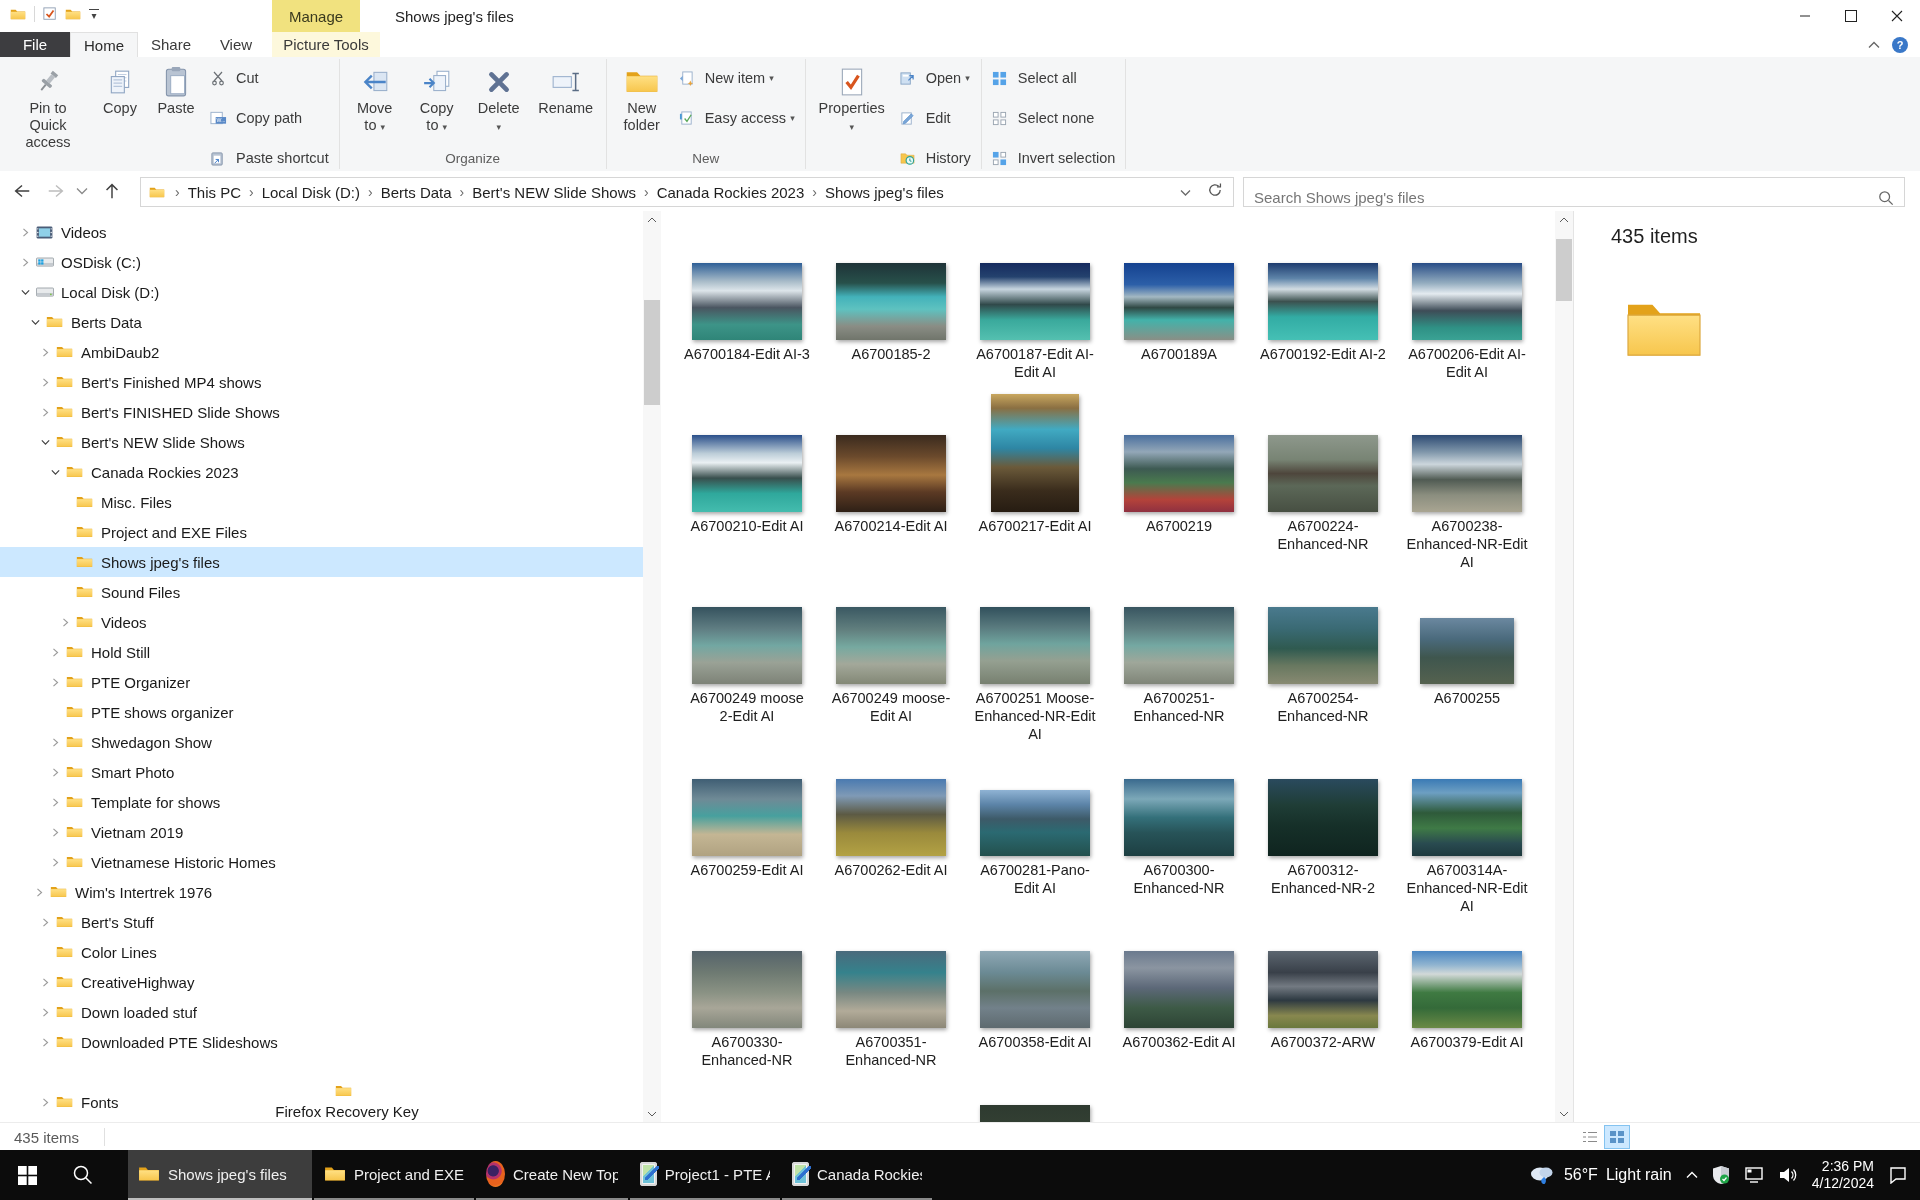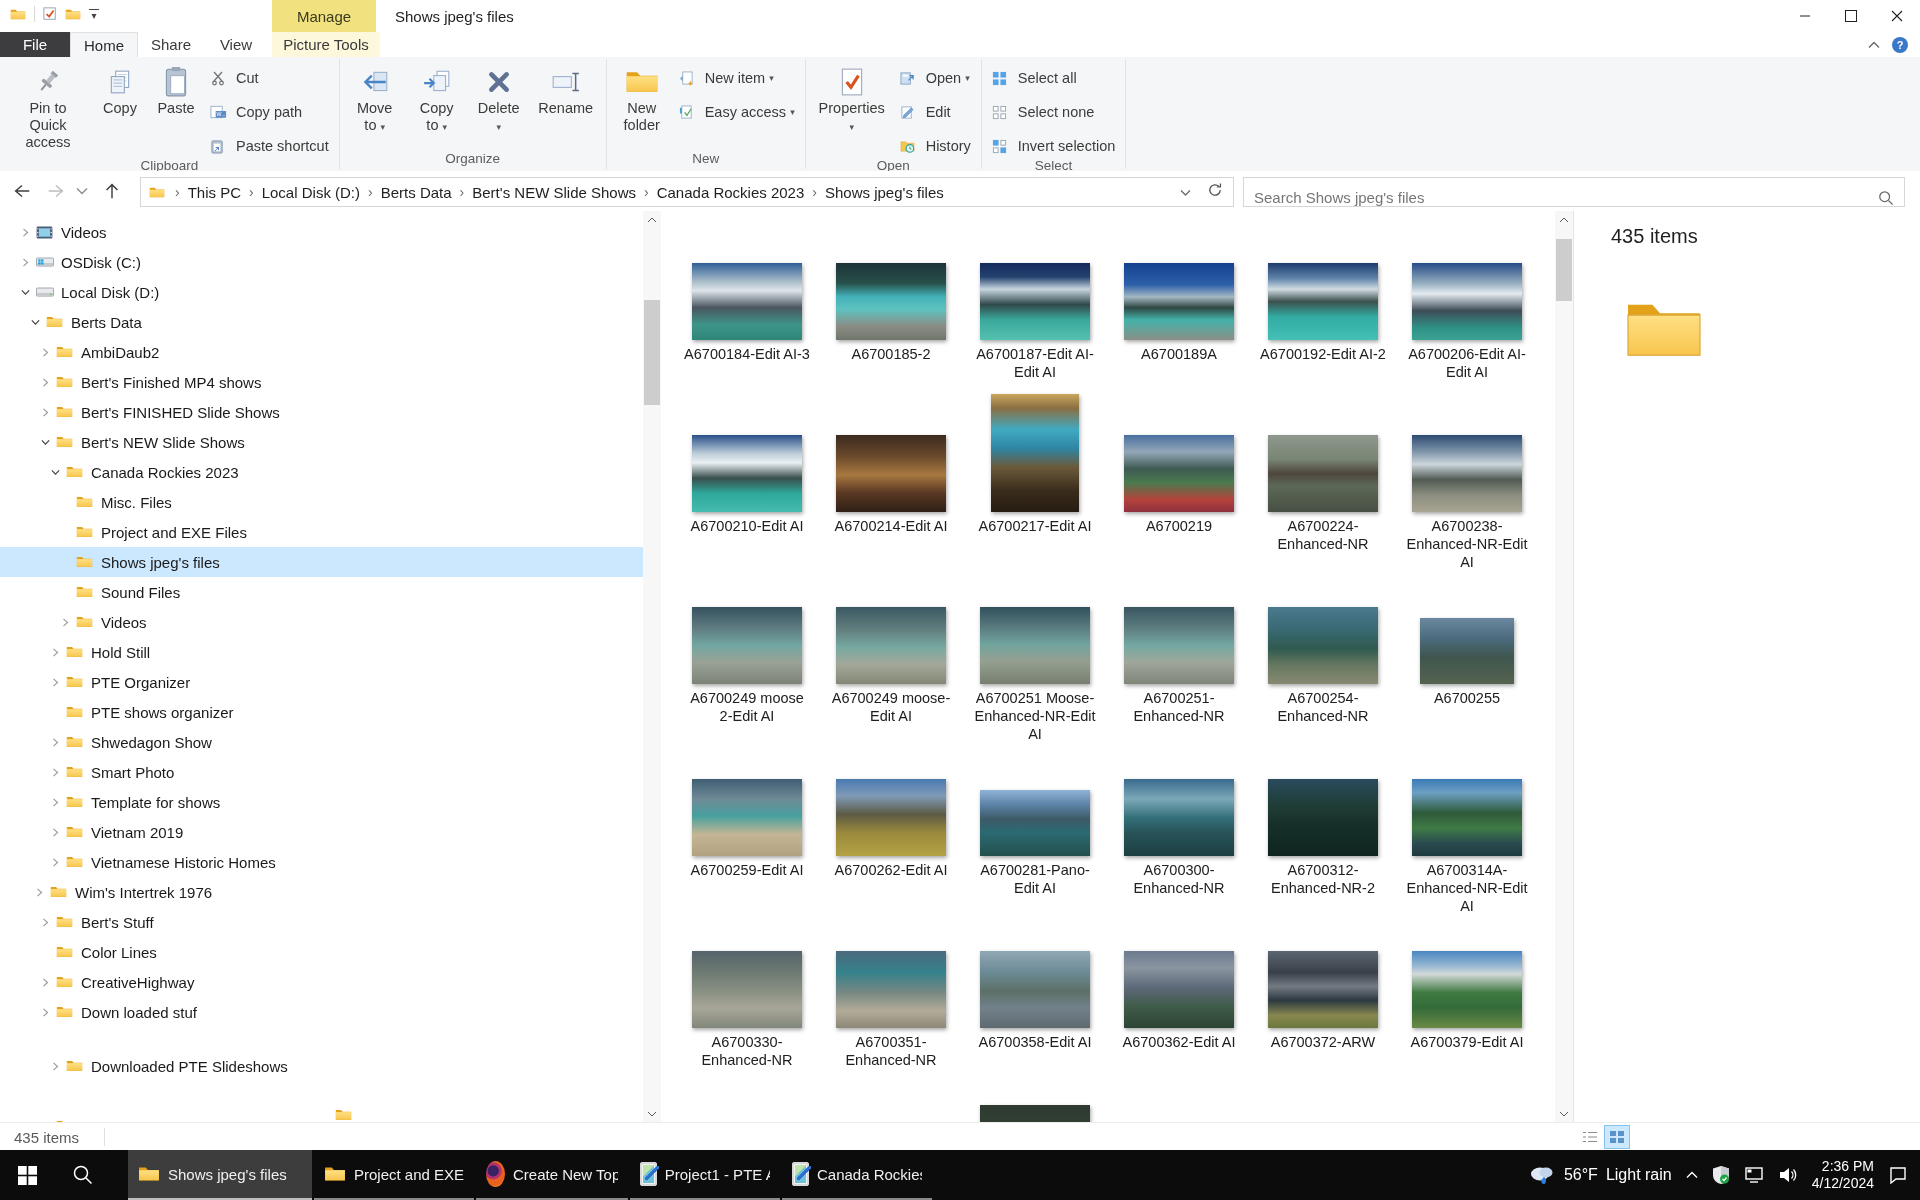--- a/index.html
+++ b/index.html
@@ -5,21 +5,21 @@
   html,body{margin:0;padding:0;width:1920px;height:1200px;overflow:hidden;
     font-family:"Liberation Sans","DejaVu Sans",sans-serif;background:#fff;}
   #screen{position:relative;width:1920px;height:1200px;background:#fff;}
   
   #titlebar{position:absolute;left:0;top:0;width:1920px;height:32px;background:#fff;}
   .qat{position:absolute;left:10px;top:6px;display:flex;align-items:center;gap:8px;}
   .qsep{width:1px;height:16px;background:#d8d8d8;}
   .qat svg{display:block;}
   .qmore{font-size:10px;color:#444;line-height:8px;text-align:center;}
   .qmore .bar{display:block;width:10px;height:1px;background:#444;margin:0 auto 2px;}
-  #manage-block{position:absolute;left:272px;top:0;width:104px;height:32px;background:#f1e27f;
+  #manage-block{position:absolute;left:272px;top:0;width:88px;height:32px;background:#f1e27f;
     display:flex;align-items:center;justify-content:center;font-size:15px;color:#3a3a1e;}
   #win-title{position:absolute;left:395px;top:0;height:32px;display:flex;align-items:center;font-size:15px;color:#1f1f1f;}
   .wbtn{position:absolute;top:0;width:46px;height:32px;display:flex;align-items:center;justify-content:center;}
   .maxbox{width:10px;height:10px;border:1px solid #222;}
   
   #tabrow{position:absolute;left:0;top:32px;width:1920px;height:25px;background:#fff;}
   .tab{position:absolute;top:0;height:25px;display:flex;align-items:center;justify-content:center;
     font-size:15px;color:#3a3a3a;}
   #tab-file{left:0;width:70px;background:#3d3d40;color:#fff;}
   #tab-home{left:70px;width:66px;background:#f5f6f7;border:1px solid #e1e1e1;border-bottom:none;color:#2b2b2b;}
@@ -31,21 +31,21 @@
   #ribbon{position:absolute;left:0;top:57px;width:1920px;height:114px;background:#f5f6f7;
     border-bottom:1px solid #e1e1e1;display:flex;}
   .rgroup{display:flex;flex-direction:column;padding:0 4px;}
   .rbody{flex:1;display:flex;align-items:flex-start;padding-top:4px;}
   .rgl{height:20px;text-align:center;font-size:13.5px;color:#5c5c5c;}
   .rsep{width:1px;background:#e2e2e2;margin:2px 0;}
   .rbig{display:flex;flex-direction:column;align-items:center;padding:3px 7px;border-radius:2px;}
   .rbig .ric{height:36px;display:flex;align-items:center;}
   .rlab2{text-align:center;font-size:14.5px;color:#3b3b3b;line-height:17px;}
   .w74{width:74px;} .w48{width:48px;} .w58{width:58px;} .w70{width:70px;} .w42{width:42px;}
-  .rcol{display:flex;flex-direction:column;gap:10px;padding-top:5px;}
+  .rcol{display:flex;flex-direction:column;gap:16px;padding-top:5px;}
   .rrow{display:flex;align-items:center;height:24px;padding:0 6px;font-size:14.5px;color:#3b3b3b;border-radius:2px;}
   .rrow .sic{width:20px;margin-right:6px;display:flex;align-items:center;}
   .dd{font-size:9px;color:#555;}
   
   #addressrow{position:absolute;left:0;top:171px;width:1920px;height:40px;background:#fff;border-bottom:1px solid #e4e4e4;}
   .navic{position:absolute;top:8px;width:24px;height:24px;display:flex;align-items:center;justify-content:center;}
   #addrbar{position:absolute;left:140px;top:6px;width:1092px;height:28px;border:1px solid #d6d6d6;background:#fff;
     display:flex;align-items:center;}
   .crumb{font-size:15px;color:#1f1f1f;padding:0 4px;white-space:nowrap;text-align:center;}
   .crumbsep{font-size:14px;color:#6a6a6a;padding:0 4px;}
@@ -842,21 +842,21 @@
           </svg>
         </span>
         <span class="ticon">
           <svg viewBox="0 0 20 16" width="17" height="14">
             <path d="M1 2.2h6.1l1.9 2.1H19v9.5H1z" fill="#e3a21a"></path>
             <path d="M1 4.6h18v9.1H1z" fill="url(#fg)"></path>
           </svg>
         </span>
         <span class="tlabel">Down loaded stuf</span>
       </div>
-      <div class="trow" style="padding-left: 44px; margin-top: 24px;">
+      <div class="trow" style="padding-left: 34px;">
         <span class="twisty">
           <svg viewBox="0 0 16 16" width="13" height="13">
             <path d="M5.5 3.5l5 4.5-5 4.5" fill="none" stroke="#9a9a9a" stroke-width="1.4"></path>
           </svg>
         </span>
         <span class="ticon">
           <svg viewBox="0 0 20 16" width="17" height="14">
             <path d="M1 2.2h6.1l1.9 2.1H19v9.5H1z" fill="#e3a21a"></path>
             <path d="M1 4.6h18v9.1H1z" fill="url(#fg)"></path>
           </svg>

